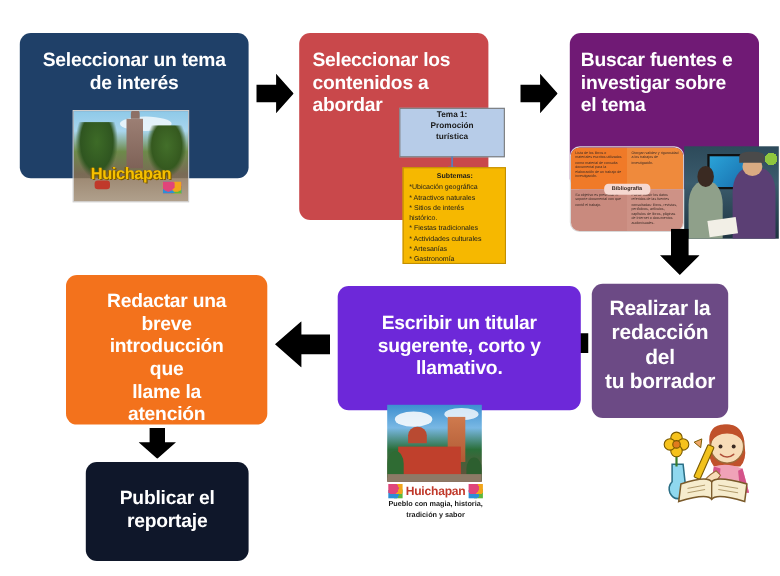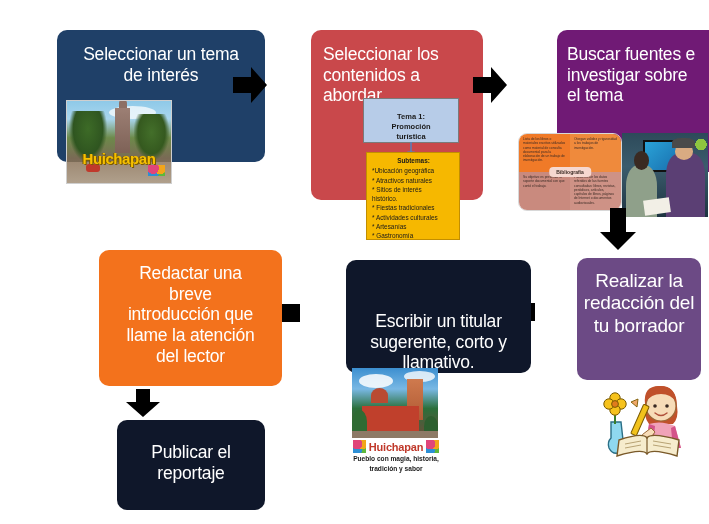--- a/index.html
+++ b/index.html
@@ -16,42 +16,41 @@
   }
   #canvas {
     position: relative;
     width: 709px;
     height: 524px;
   }
   .node {
     position: absolute;
     border-radius: 10px;
     color: #ffffff;
-    font-weight: normal;
+    font-weight: bold;
     text-align: center;
     display: flex;
     align-items: flex-start;
     justify-content: center;
     box-sizing: border-box;
     line-height: 1.18;
     letter-spacing: -0.2px;
-    margin-left: 39px;
   }
   .node .label {
     display: block;
     width: 100%;
     white-space: pre-line;
   }
 
   
   #node-tema       { left: 18px;  top: 30px;  width: 208px; height: 132px; background: #1F4068; font-size: 17.5px; padding: 14px 10px 0; }
   #node-contenidos { left: 272px; top: 30px;  width: 172px; height: 170px; background: #C9484B; font-size: 17.5px; padding: 14px 12px 0; text-align: left; }
   #node-fuentes    { left: 518px; top: 30px;  width: 172px; height: 142px; background: #701a75; font-size: 17.5px; padding: 14px 10px 0; text-align: left; }
   #node-realizar   { left: 538px; top: 258px; width: 124px; height: 122px; background: #6C4A85; font-size: 19px; padding: 12px 6px 0; }
-  #node-titular    { left: 307px; top: 260px; width: 185px; height: 113px; background: #0f172a; font-size: 17.5px; padding: 23px 6px 0; align-items: flex-end; }
+  #node-titular    { left: 307px; top: 260px; width: 221px; height: 113px; background: #6d28d9; font-size: 17.5px; padding: 23px 6px 0; }
   #node-redactar   { left: 60px;  top: 250px; width: 183px; height: 136px; background: #F3721C; font-size: 17.5px; padding: 13px 24px 0; }
   #node-publicar   { left: 78px;  top: 420px; width: 148px; height: 90px;  background: #0f172a; font-size: 17.5px; padding: 22px 6px 0; }
 
   
   .arrow { position: absolute; }
   .arrow svg { display: block; }
 
   
   .pic { position: absolute; overflow: hidden; }
 
@@ -103,21 +102,21 @@
       radial-gradient(circle at 72% 32%, #f2a51a 0 40%, transparent 41%),
       radial-gradient(circle at 30% 72%, #2d8fd5 0 40%, transparent 41%),
       radial-gradient(circle at 72% 70%, #5db83c 0 40%, transparent 41%);
   }
 
   
   #callout-tema {
     position: absolute; left: 363px; top: 98px; width: 96px; height: 45px;
     background: #B7CCE8; border: 1px solid #7a7a7a;
     color: #1a1a1a; font-size: 7.5px; font-weight: bold; text-align: center;
-    display: flex; align-items: flex-end; justify-content: center; line-height: 1.35;
+    display: flex; align-items: flex-start; justify-content: center; line-height: 1.35;
     box-sizing: border-box;
   }
   #callout-arrow-down {
     position:absolute; left: 405px; top: 142px; width: 12px; height: 16px;
   }
   #callout-subtemas {
     position: absolute; left: 366px; top: 152px; width: 94px; height: 88px;
     background: #F6B800; border: 1px solid #C28E00;
     color: #1a1a1a; font-size: 6.4px; text-align: left;
     padding: 3px 4px 0 5px; box-sizing: border-box; line-height: 1.45;

